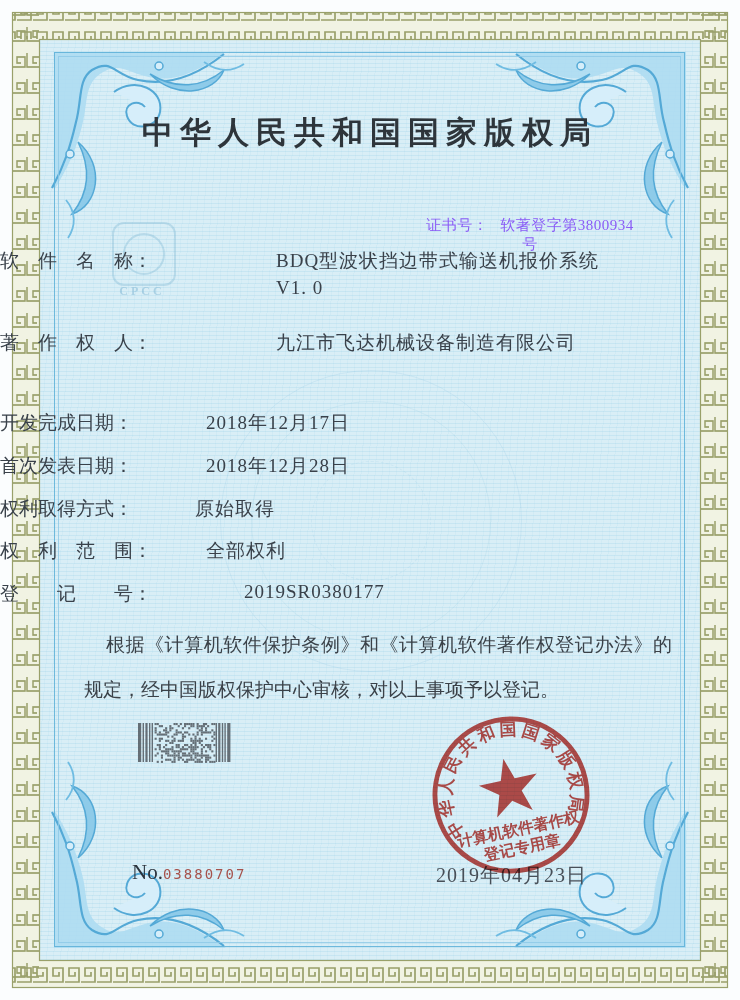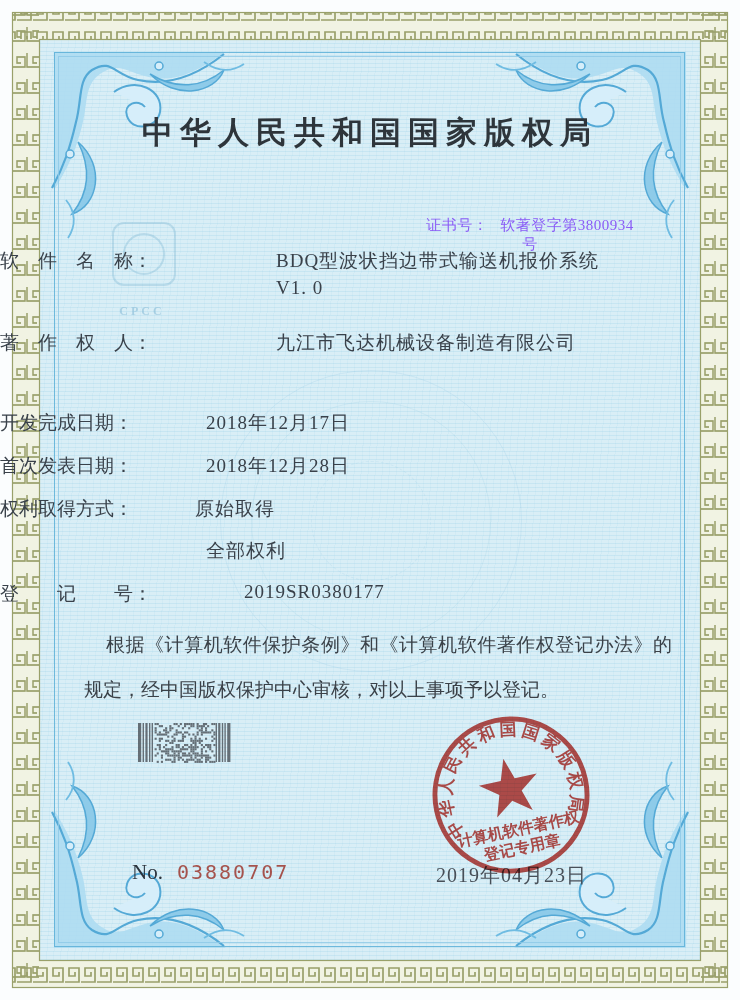--- a/index.html
+++ b/index.html
@@ -26,21 +26,21 @@
     position:absolute; left:3px; top:3px; right:3px; bottom:3px;
     border:1px solid rgba(140,200,230,.8);
   }
   
   .wm{position:absolute; z-index:2; opacity:.85;}
   .wm-box{position:absolute; left:112px; top:222px; width:60px; height:60px;
     border:2px solid rgba(125,180,210,.42); border-radius:12px;}
   .wm-circle{position:absolute; left:9px; top:9px; width:38px; height:38px;
     border:2px solid rgba(125,180,210,.42); border-radius:50%;}
   .wm-text{position:absolute; left:112px; top:284px; width:60px; text-align:center;
-    font-size:12px; font-weight:bold; letter-spacing:3px; color:rgba(125,180,210,.6);margin-top:20px;}
+    font-size:12px; font-weight:bold; letter-spacing:3px; color:rgba(125,180,210,.6);}
   .wm-rings{position:absolute; left:220px; top:370px; width:300px; height:300px; border-radius:50%;
     border:1px solid rgba(130,190,220,.18); z-index:1;}
   .wm-rings::before{content:""; position:absolute; left:30px; top:30px; right:30px; bottom:30px;
     border-radius:50%; border:1px solid rgba(130,190,220,.16);}
   .wm-rings::after{content:""; position:absolute; left:90px; top:90px; right:90px; bottom:90px;
     border-radius:50%; border:1px dashed rgba(130,190,220,.16);}
   
   .authority{
     position:absolute; left:0; top:112px; width:740px; margin:0; text-align:center; z-index:3;
     font-size:31px; font-weight:bold; letter-spacing:7px; color:#2e353b;
@@ -58,22 +58,22 @@
   .field-label{position:absolute; z-index:3; font-size:19px; color:#39414a; white-space:pre;}
   .field-value{position:absolute; z-index:3; font-size:19px; color:#39414a; letter-spacing:1px; white-space:pre;text-align:center;}
   .statement{
     position:absolute; left:84px; top:622px; width:588px; z-index:3;
     font-size:19px; line-height:45px; color:#3a4148; text-indent:22px; text-align:justify;
   }
   
   .barcode{position:absolute; left:138px; top:722px; z-index:3; opacity:.82;}
   
   .serial{position:absolute; left:132px; top:860px; z-index:3; font-size:21px; color:#2b333d;}
-  .serial-number{margin-left:14px; color:#a5524c; letter-spacing:2px;
-    font-family:"DejaVu Sans Mono","Liberation Mono",monospace; font-size:20px;}
+  .serial-number{color:#a5524c; letter-spacing:2px;
+    font-family:"DejaVu Sans Mono","Liberation Mono",monospace; font-size:14px;}
   
   .issue-date{position:absolute; left:436px; top:862px; z-index:4; font-size:20px;
     color:#474f58; letter-spacing:1px;}
   .seal{position:absolute; left:426px; top:710px; z-index:5; transform:rotate(-12deg);
     opacity:.92; mix-blend-mode:multiply;}
   .seal text{font-family:"Liberation Serif","DejaVu Serif",serif;}
 </style>
 </head>
 <body>
 
@@ -148,20 +148,21 @@
 
   <span class="field-label" style="top:410px">开发完成日期：</span>
   <span class="field-value" style="top:410px; left:206px">2018年12月17日</span>
 
   <span class="field-label" style="top:453px">首次发表日期：</span>
   <span class="field-value" style="top:453px; left:206px">2018年12月28日</span>
 
   <span class="field-label" style="top:496px">权利取得方式：</span>
   <span class="field-value" style="top:496px; left:195px">原始取得</span>
 
+  <span class="field-label" style="top:538px">权　利　范　围：</span>
   <span class="field-value" style="top:538px; left:206px">全部权利</span>
 
   <span class="field-label" style="top:581px">登　　记　　号：</span>
   <span class="field-value" style="top:581px; left:244px">2019SR0380177</span>
 
   <div class="statement">根据《计算机软件保护条例》和《计算机软件著作权登记办法》的规定，经中国版权保护中心审核，对以上事项予以登记。</div>
 
   <svg class="barcode" width="94" height="42" viewBox="0 0 94 42">
       <rect x="0" y="1" width="3.2" height="39" fill="#4d545b"></rect>
       <rect x="4.6" y="1" width="1.4" height="39" fill="#4d545b"></rect>

